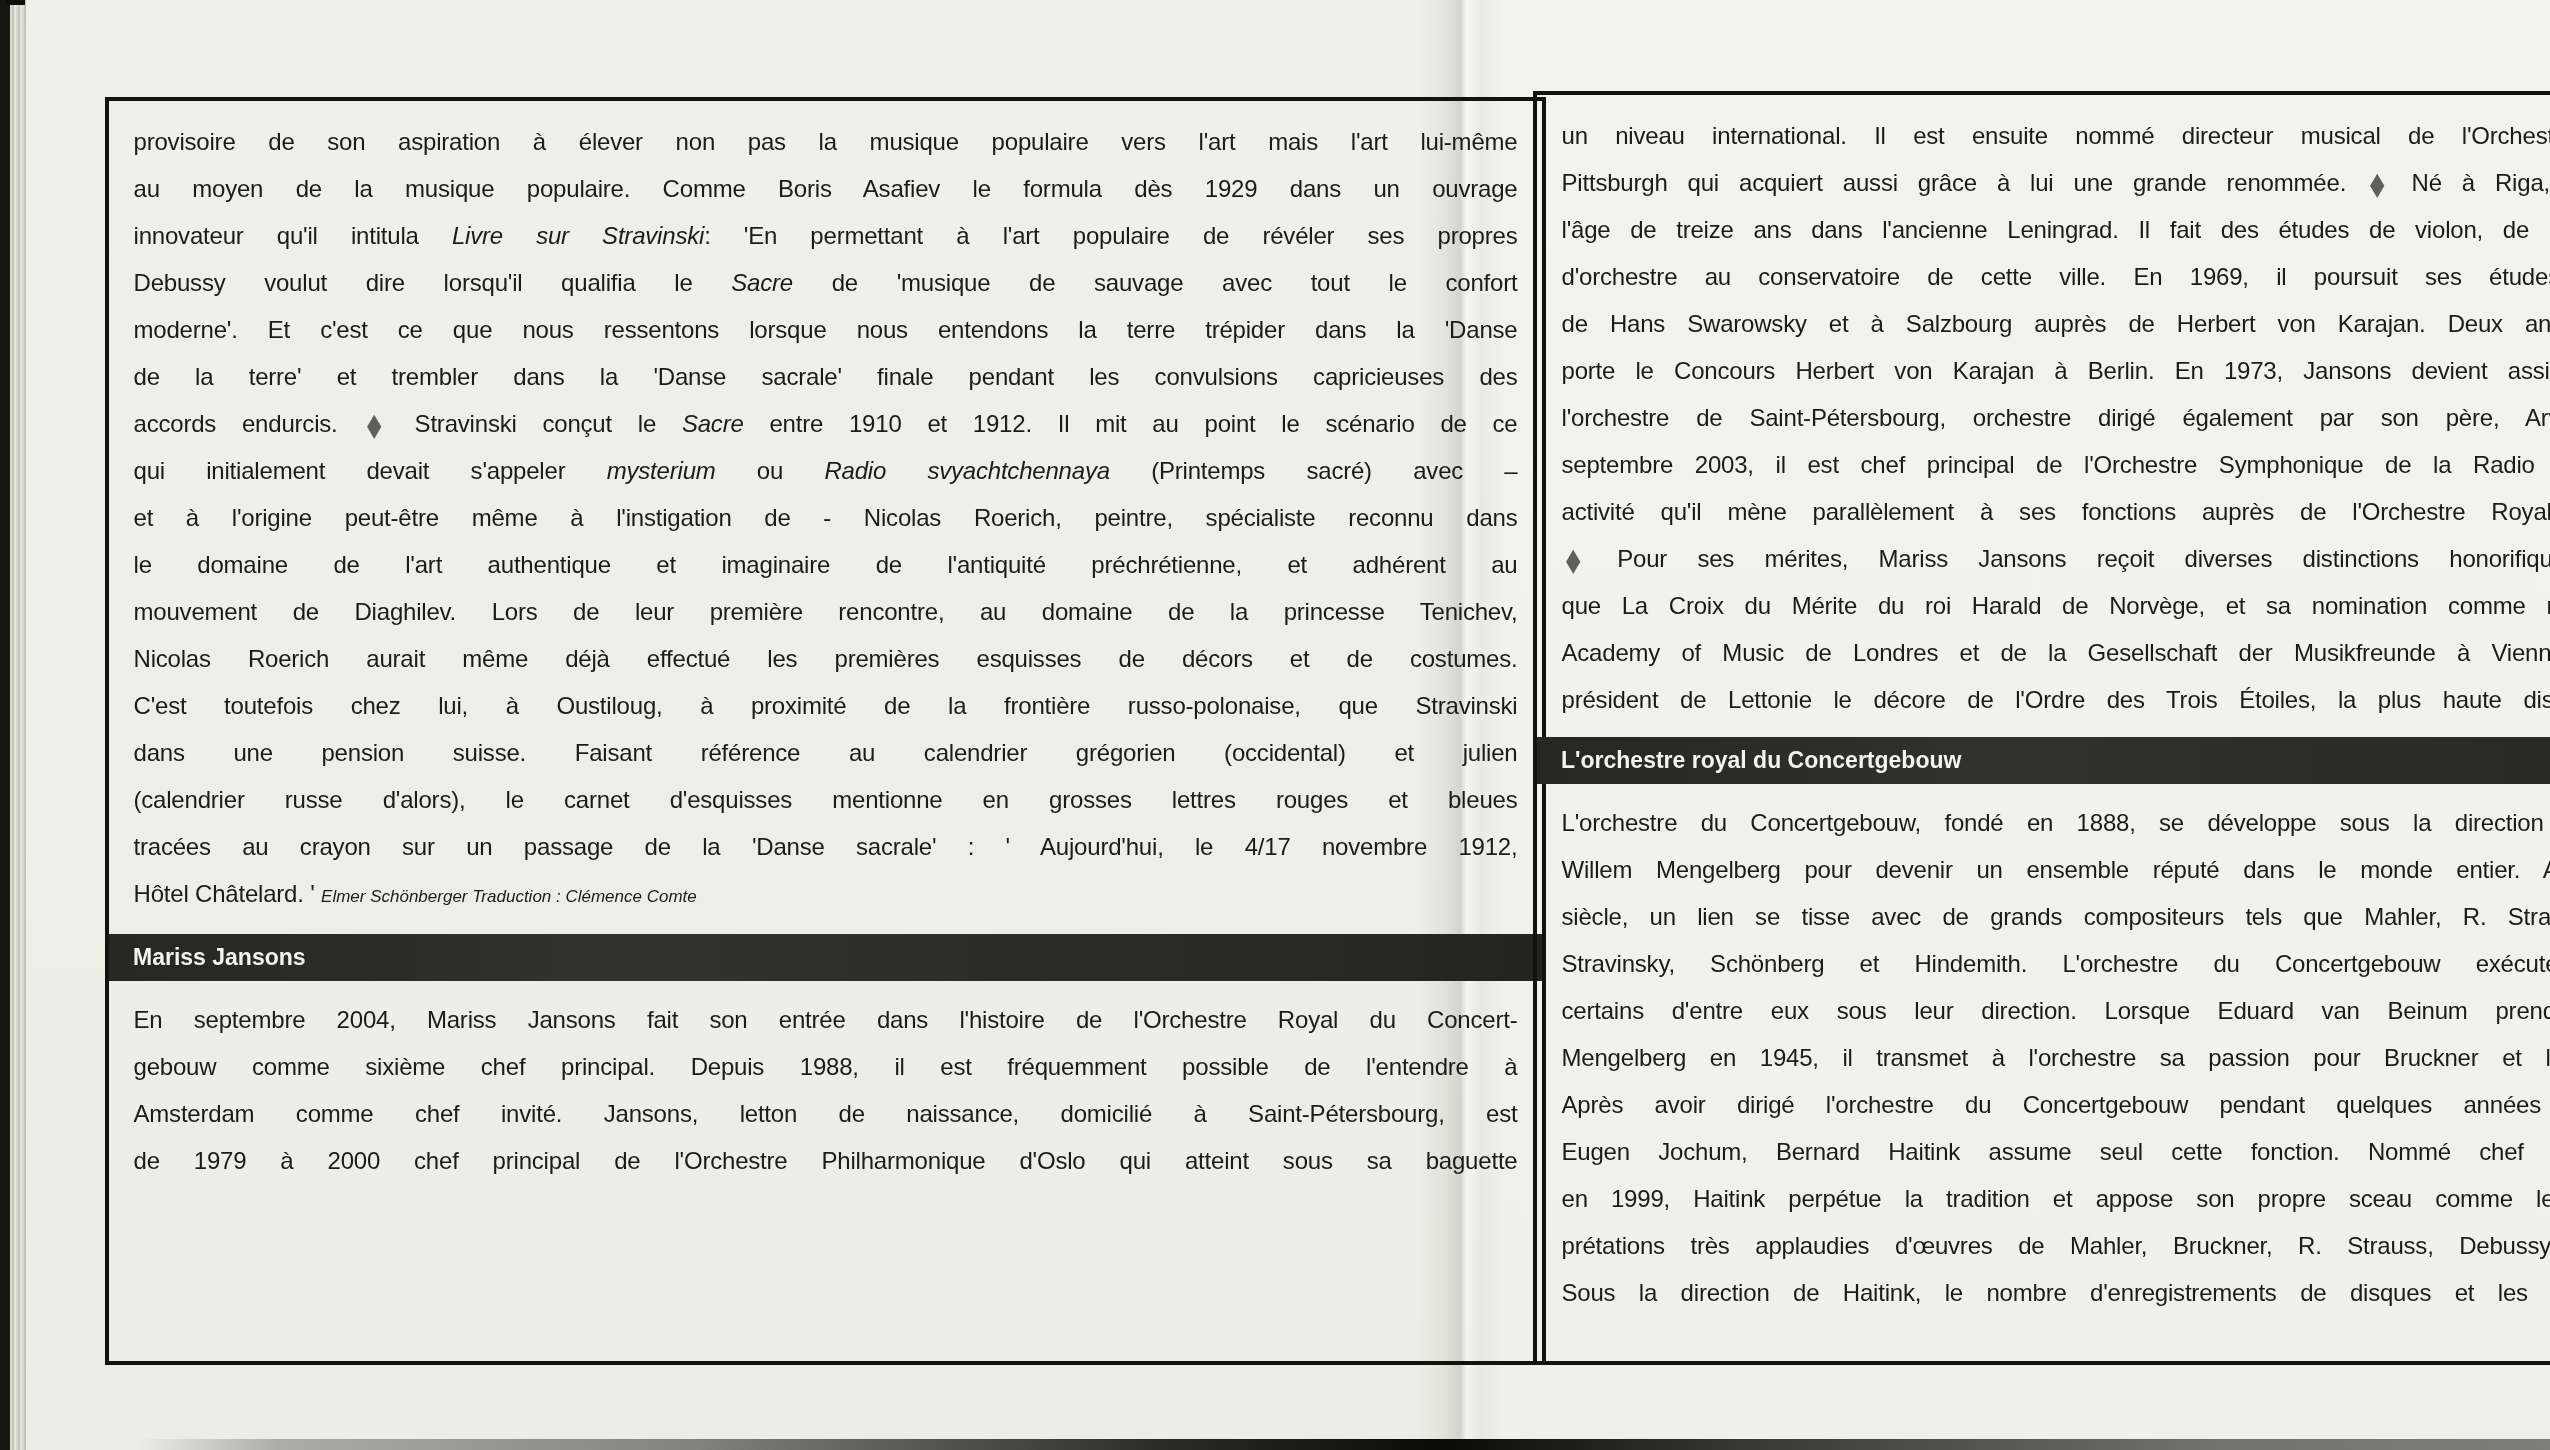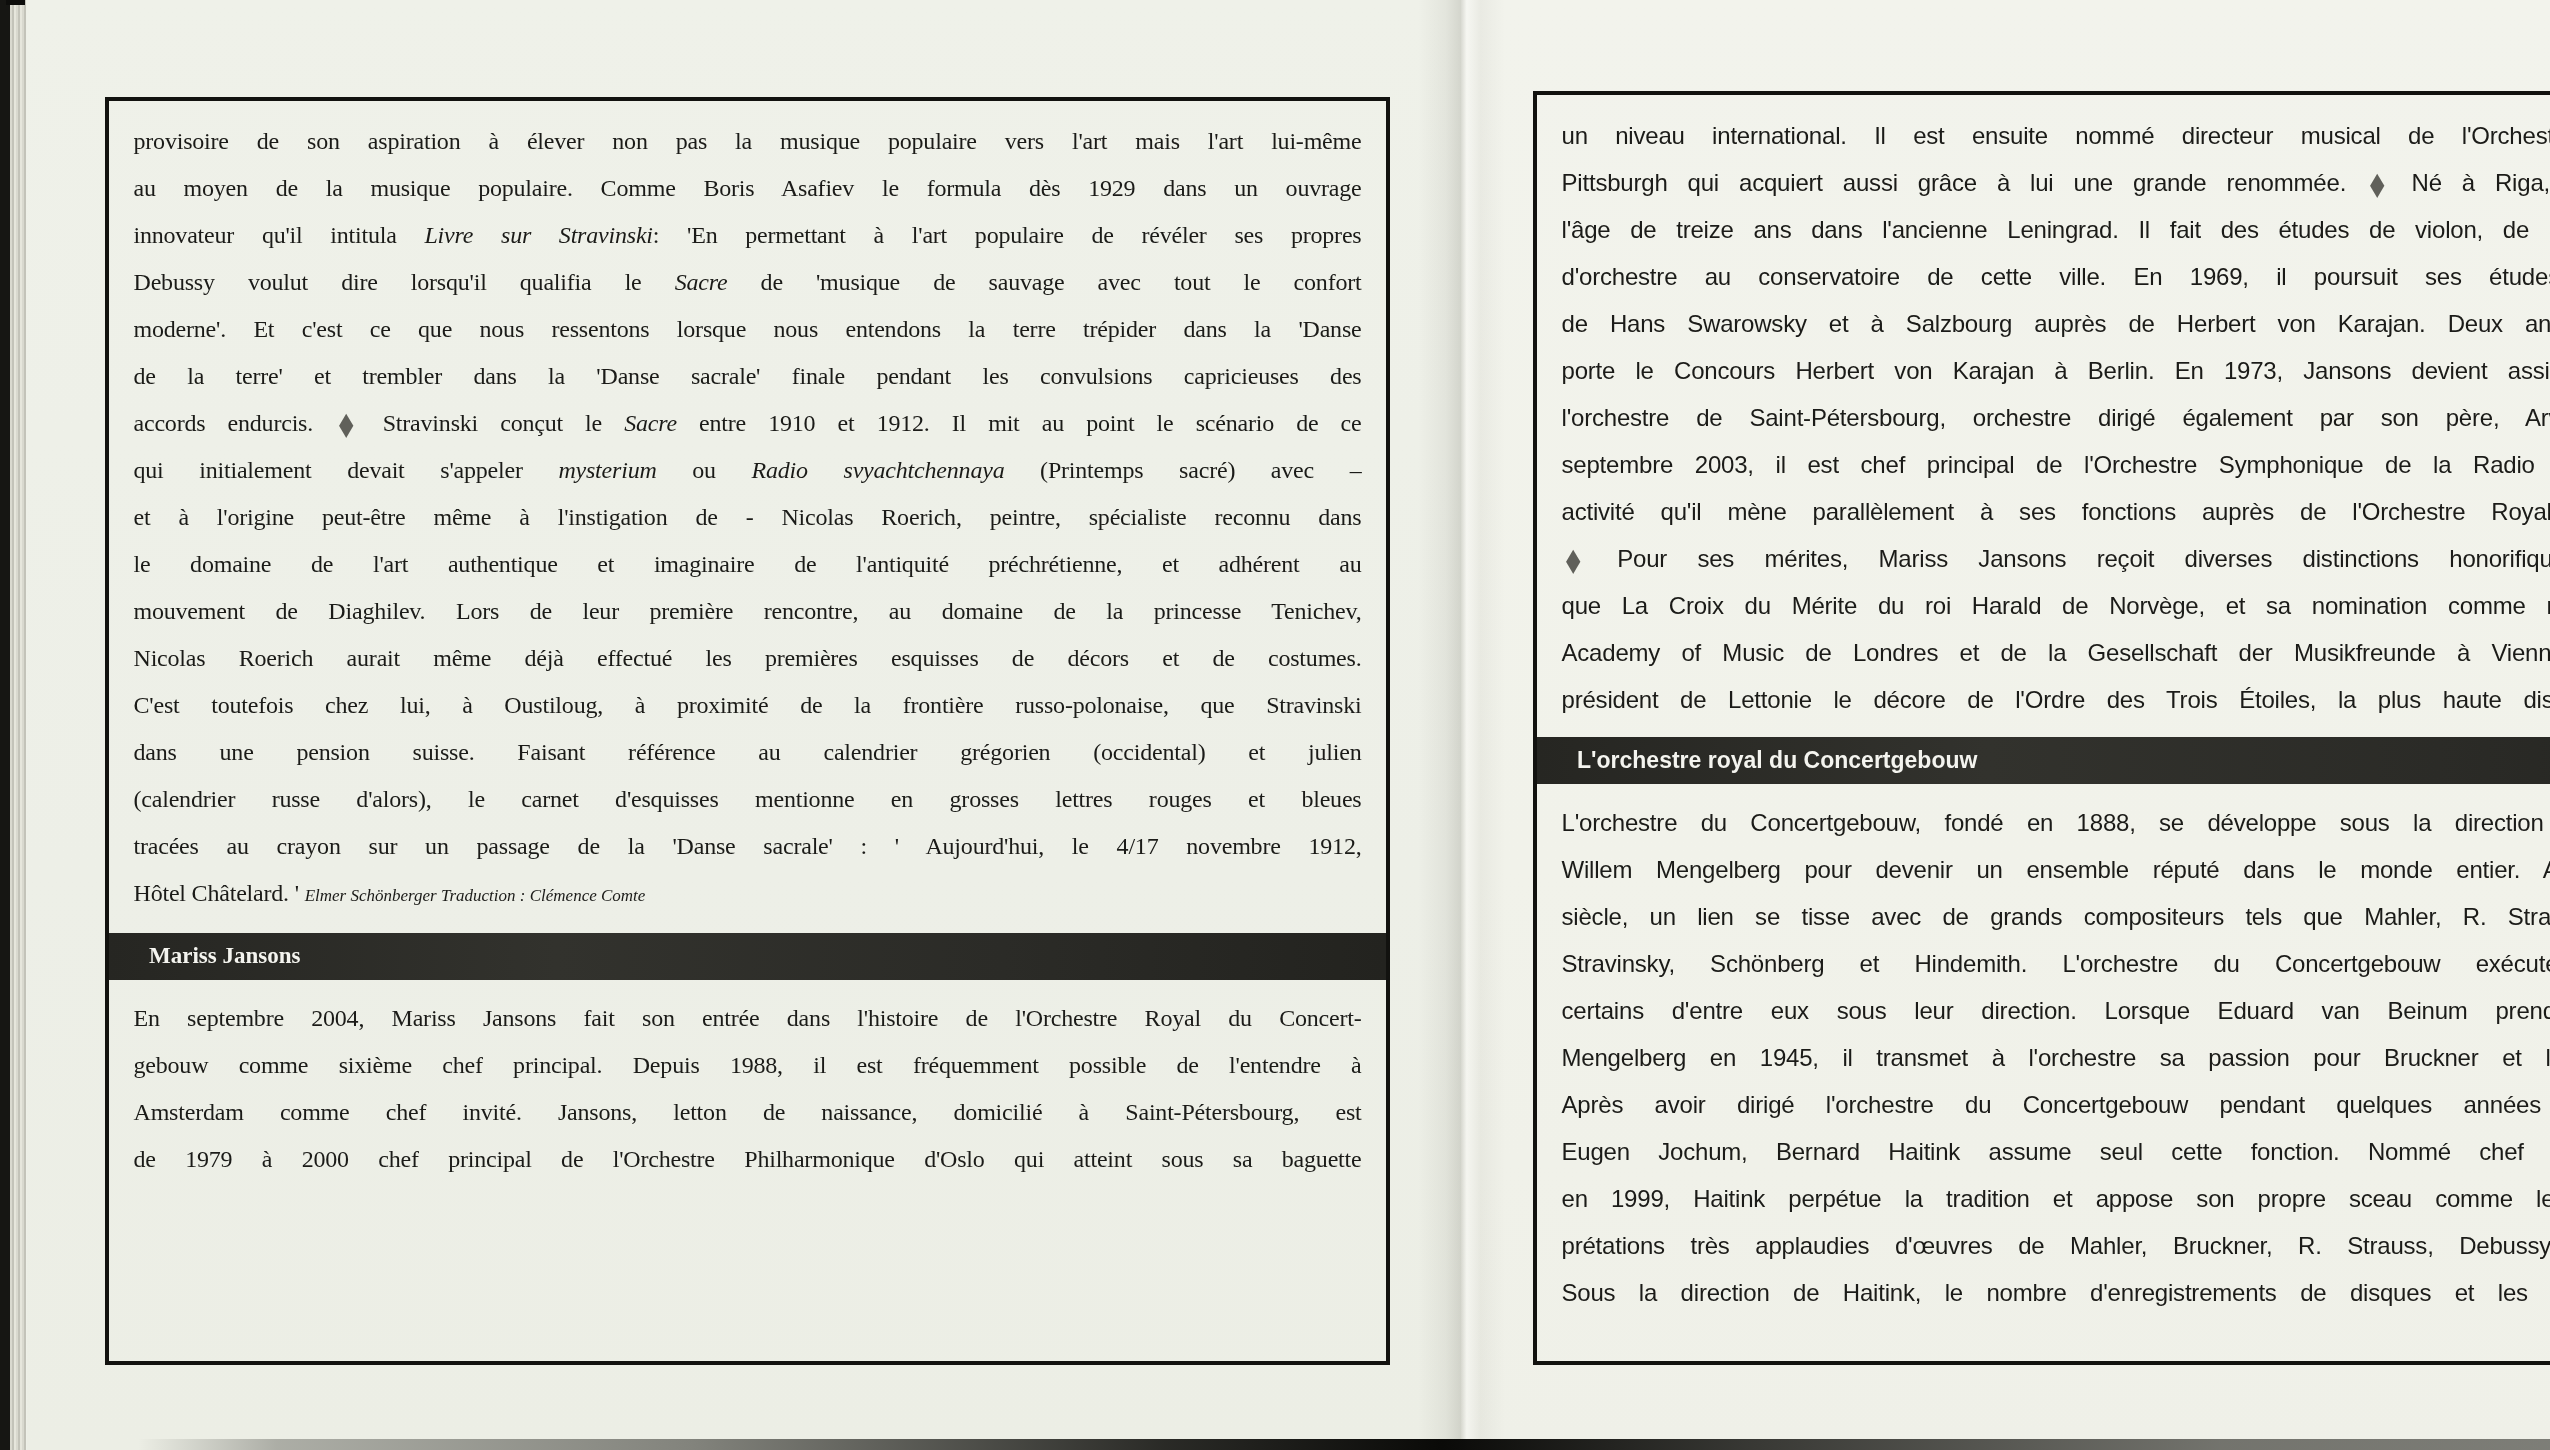--- a/index.html
+++ b/index.html
@@ -22,35 +22,35 @@
     background:repeating-linear-gradient(90deg,#d9d9cf 0 2px,#c3c3b9 2px 3.6px,#e6e6dc 3.6px 6.1px);}
   .corner-mark{position:absolute;left:6.1px;top:0;width:19.4px;height:4.6px;background:#0d0d0b;}
   .gutter{position:absolute;left:1418px;top:0;bottom:0;width:87px;pointer-events:none;
     background:linear-gradient(90deg,rgba(70,70,58,0) 0%,rgba(70,70,58,.07) 32%,rgba(70,70,58,.16) 49%,rgba(255,255,255,.30) 56%,rgba(70,70,58,.05) 72%,rgba(70,70,58,0) 100%);}
   .bottom-shadow{position:absolute;left:138px;right:0;bottom:0;height:12.2px;
     background:linear-gradient(90deg,rgba(25,25,20,0) 0%,rgba(25,25,20,.30) 5%,rgba(25,25,20,.5) 20%,rgba(15,15,12,.88) 37%,#0a0a08 47%,rgba(15,15,12,.82) 58%,rgba(25,25,20,.58) 75%,rgba(25,25,20,.48) 100%);}
   .textbox{
     position:absolute;box-sizing:border-box;border:4.6px solid var(--box-border);
     background:transparent;padding:17.3px 24.5px 15.3px 24.5px;
   }
-  .textbox.left-box{left:105px;top:97px;width:1285px;height:1268px;font-family:Liberation Serif, serif;}
+  .textbox.left-box{left:105px;top:97px;width:1441px;height:1268px;}
   .textbox.right-box{left:1533px;top:91px;width:1296px;height:1274px;}
   .para{font-size:24px;line-height:47px;letter-spacing:-0.2px;}
   .line{text-align:justify;text-align-last:justify;white-space:normal;}
   .line.last{text-align-last:left;}
   .line i{font-style:italic;}
   .attr{font-style:italic;font-size:17px;letter-spacing:0;}
   .diamond{display:inline-block;transform:scale(.78,1.32);color:var(--diamond);margin:0 5.1px 0 2px;line-height:1;}
   .section-bar{
     height:47px;margin:13.3px -24.5px 15.3px -24.5px;display:flex;align-items:center;
     background:linear-gradient(90deg,#262622 0%,#32322d 35%,#2b2b27 70%,#23231f 100%);
     background-color:var(--header-bar);
   }
   .section-bar .bar-label{
-    color:var(--header-text);font-weight:bold;font-size:23px;padding-left:40px;letter-spacing:0;
+    color:var(--header-text);font-weight:bold;font-size:23px;padding-left:24px;letter-spacing:0;
   }
 </style>
 </head>
 <body>
 
 <div class="page left"></div>
 <div class="page right"></div>
 
 <div class="scan-strip"></div>
 <div class="page-stack"></div>

